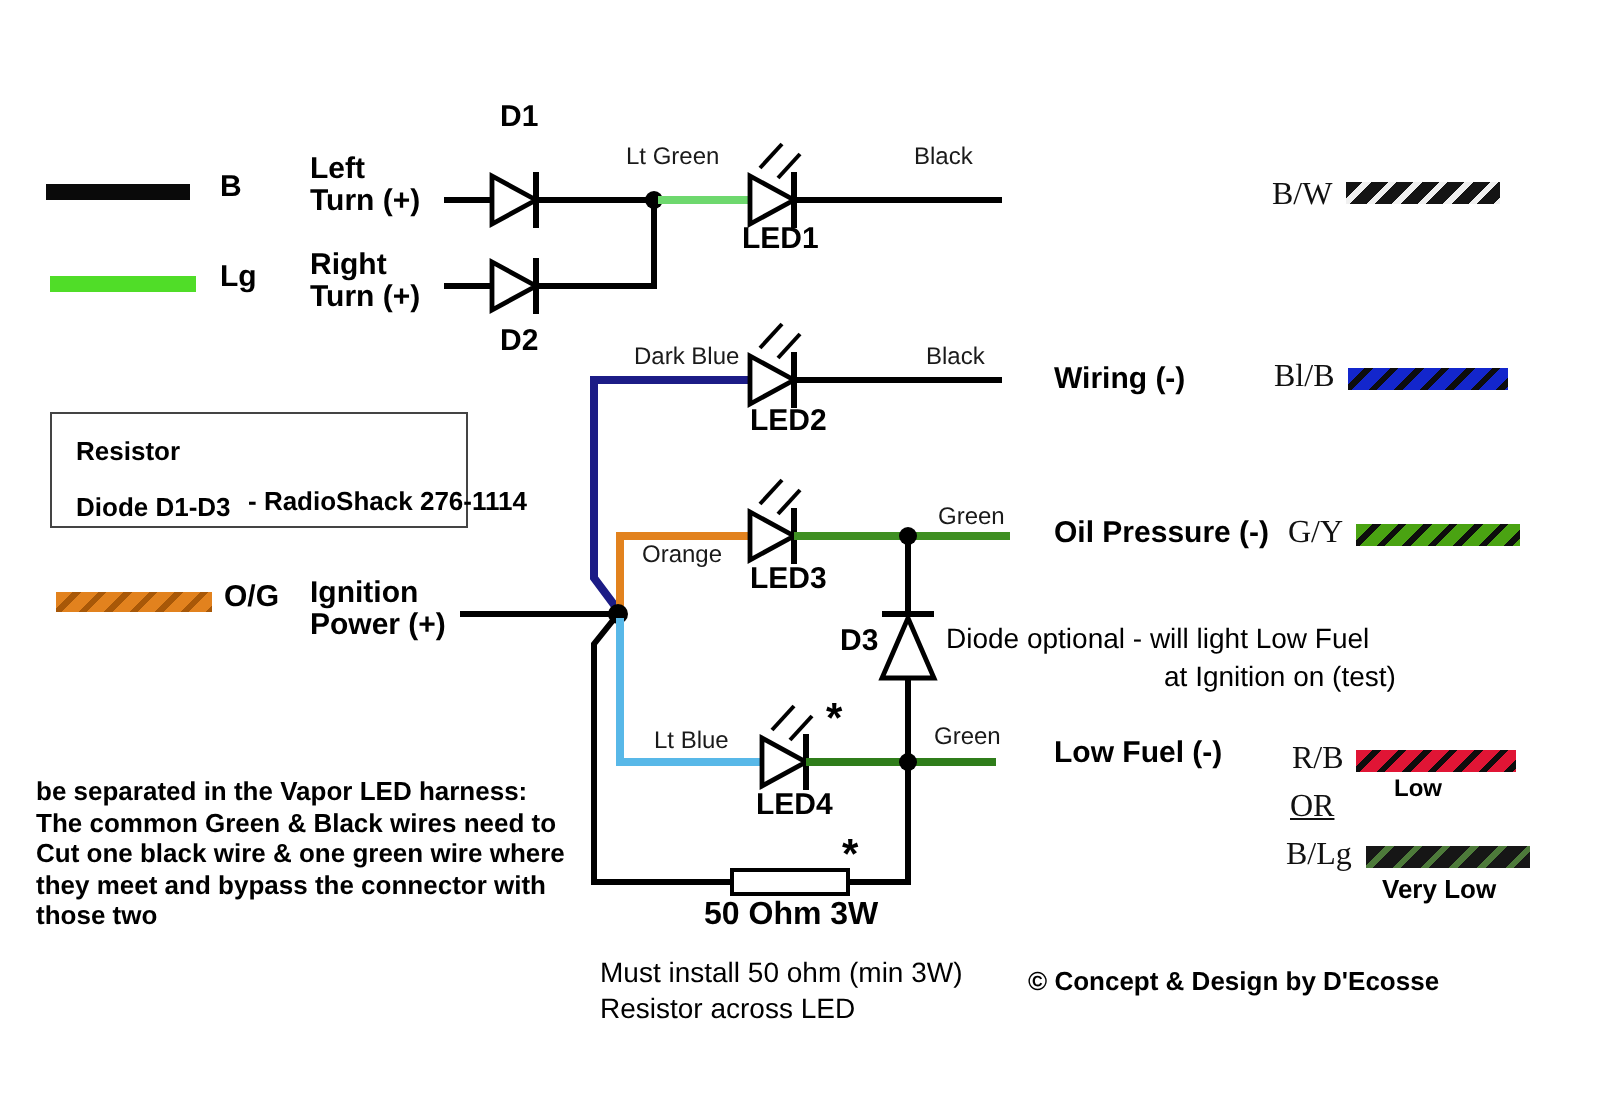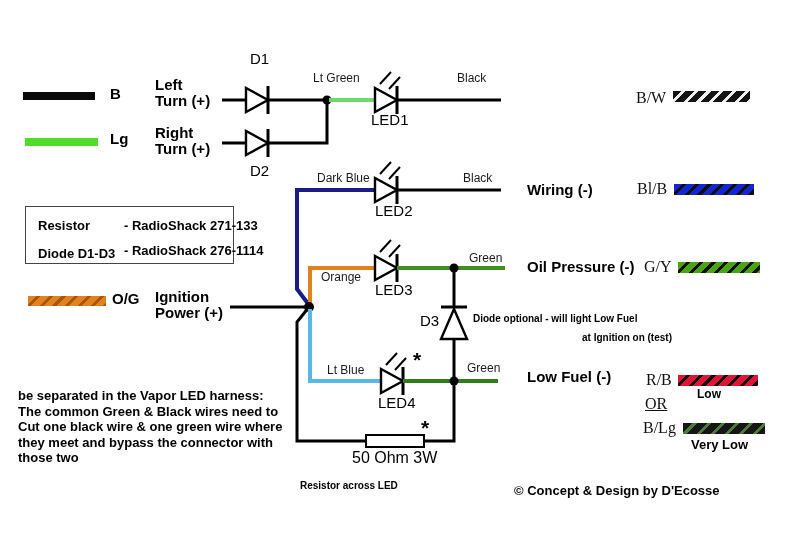--- a/index.html
+++ b/index.html
@@ -2,24 +2,24 @@
 <html><head>
 <meta charset="utf-8">
 <style>
   html,body{margin:0;padding:0;background:#fff}
   .stage{position:relative;width:800px;height:551px;background:#ffffff;
          font-family:"Liberation Sans",sans-serif;color:#000;overflow:hidden}
   .abs{position:absolute;white-space:nowrap}
   .t-title{font-size:21px;font-weight:bold;letter-spacing:0.2px}
   .t-sig{font-size:15px;font-weight:bold;line-height:16px}
   .t-wire{font-size:12px;color:#1a1a1a}
-  .t-comp{font-size:15px;font-weight:normal}
+  .t-comp{font-size:15px;font-weight:bold}
   .t-code{font-family:"Liberation Serif",serif;font-size:16px;color:#111}
   .t-note{font-size:13px;font-weight:bold;line-height:15.5px}
-  .t-note14{font-size:10px;font-weight:bold;line-height:18px}
+  .t-note14{font-size:14px;font-weight:normal;line-height:18px}
   .t-ast{font-size:21px;font-weight:bold}
   .u{text-decoration:underline}
   .bar{position:absolute}
   .bar-black{background:#0a0a0a}
   .bar-green{background:#50dd28}
   .hatch-og {background:repeating-linear-gradient(135deg,#e2821e 0 6px,#a85808 6px 9px)}
   .hatch-bw {background:repeating-linear-gradient(135deg,#141414 0 6px,#f0f0f0 6px 9px)}
   .hatch-blb{background:repeating-linear-gradient(135deg,#1326cc 0 6px,#0d0d0d 6px 9px)}
   .hatch-gy {background:repeating-linear-gradient(135deg,#4aa312 0 6px,#0d0d0d 6px 9px)}
   .hatch-rb {background:repeating-linear-gradient(135deg,#e01535 0 6px,#0d0d0d 6px 9px)}
@@ -161,35 +161,35 @@
   <div class="abs t-note" style="left:697px;top:387px;font-size:12px">Low</div>
 
   <div class="abs t-code u" style="left:645px;top:395px">OR</div>
 
   <div class="abs t-code" style="left:643px;top:419px">B/Lg</div>
   <div class="bar hatch-blg" style="left:683px;top:423px;width:82px;height:11px"></div>
   <div class="abs t-note" style="left:691px;top:437px">Very Low</div>
 
   <div class="box" style="left:25px;top:206px;width:207px;height:56px">
     <div class="abs t-note" style="left:12px;top:11px">Resistor</div>
-    <div class="abs t-note" style="left:98px;top:11px">- RadioShack 271-133</div>
     <div class="abs t-note" style="left:12px;top:39px">Diode D1-D3</div>
     <div class="abs t-note" style="left:98px;top:36px">- RadioShack 276-1114</div>
   </div>
 
   <div class="abs t-note14" style="left:473px;top:310px">Diode optional - will light Low Fuel</div>
   <div class="abs t-note14" style="left:582px;top:329px">at Ignition on (test)</div>
 
   <div class="abs t-note" style="left:18px;top:388px">
     <div>be separated in the Vapor LED harness:</div>
     <div>The common Green &amp; Black wires need to</div>
     <div>Cut one black wire &amp; one green wire where</div>
     <div>they meet and bypass the connector with</div>
     <div>those two</div>
   </div>
 
   <div class="abs t-note14" style="left:300px;top:477px">
+    <div>Must install 50 ohm (min 3W)</div>
     <div>Resistor across LED</div>
   </div>
 
   <div class="abs t-note" style="left:514px;top:483px">© Concept &amp; Design by D'Ecosse</div>
 
 </div>
 
 </body></html>

